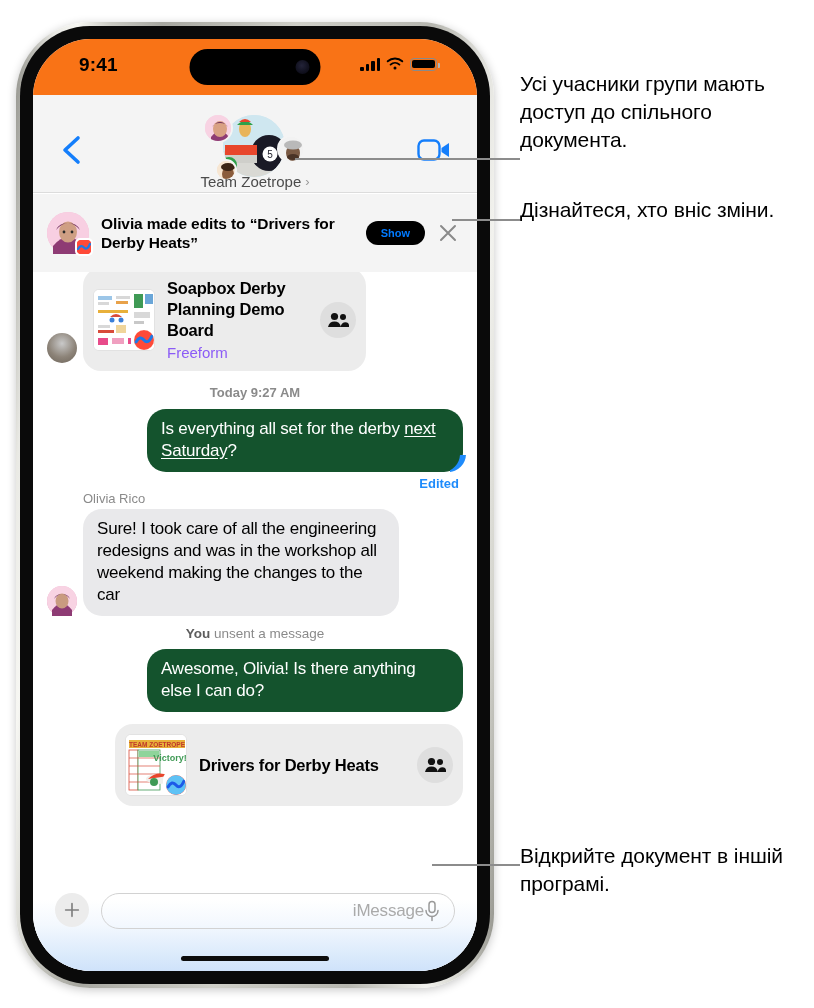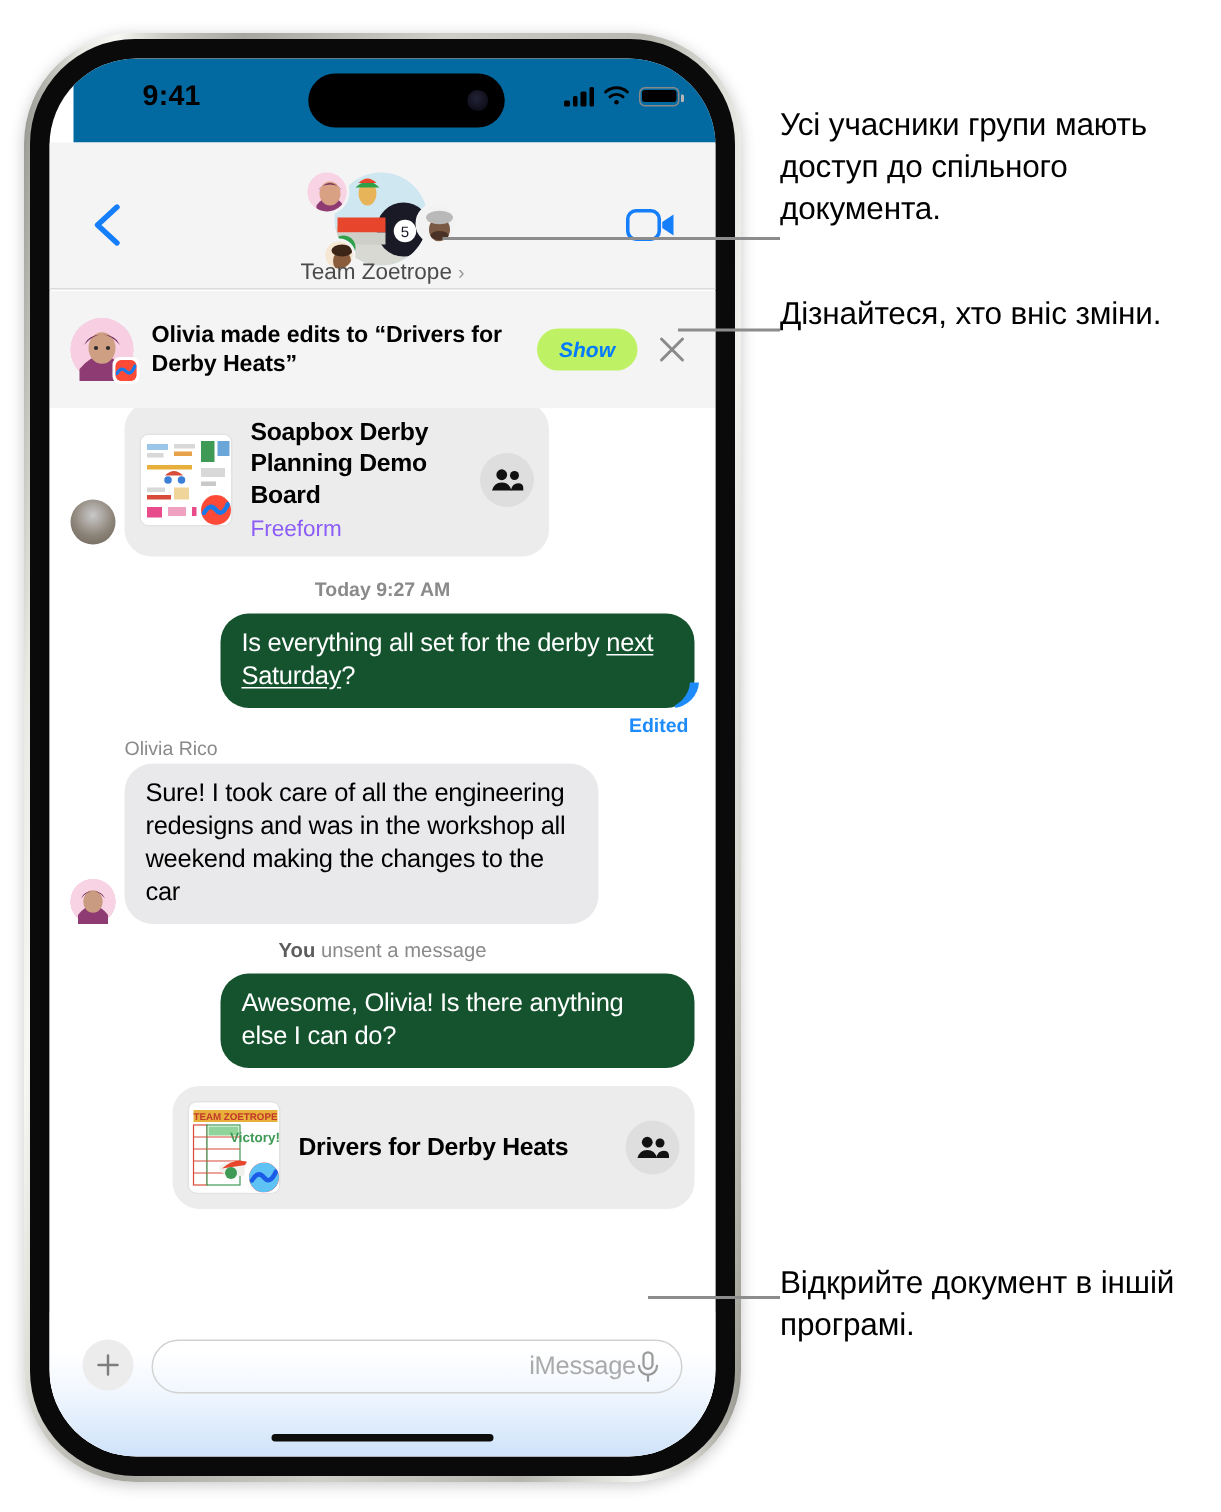--- a/index.html
+++ b/index.html
@@ -39,22 +39,22 @@
     background: linear-gradient(180deg,#b9b9b2,#efefe9 35%,#cfcfc8 70%,#9a9a93);
     border-radius: 2px;
   }
   .btn-silent { left: 13px; top: 146px; width: 4px; height: 30px; }
   .btn-volup  { left: 13px; top: 216px; width: 4px; height: 56px; }
   .btn-voldn  { left: 13px; top: 288px; width: 4px; height: 56px; }
   .btn-power  { right: 13px; top: 250px; width: 4px; height: 88px; }
 
   
   .status-bar {
-    position: absolute; left: 16px; top: 0; width: 100%; height: 56px;
-    background: #0369a1;
+    position: absolute; left: 0; top: 0; width: 100%; height: 56px;
+    background: #f97316;
   }
   .status-time {
     position: absolute; left: 46px; top: 15px;
     font-size: 19px; font-weight: bold; color: #000; letter-spacing: .2px;
   }
   .dynamic-island {
     position: absolute; left: 50%; transform: translateX(-50%);
     top: 10px; width: 131px; height: 36px;
     background: #000; border-radius: 20px;
   }
@@ -138,23 +138,23 @@
     background:radial-gradient(circle at 30% 25%, #ff5a4e 0%, #ff3b2f 40%, #f02c20 100%);
     position:relative; overflow:hidden;
   }
   .notif-text { flex:1; margin-left:12px; min-width:0; }
   .notif-title {
     font-size:15.5px; font-weight:bold; color:#000; line-height:19px;
     letter-spacing:-0.1px;
   }
   .notif-sub { font-size:15px; color:#6e6e6e; line-height:20px; margin-top:1px; }
   .notif-show {
-    flex:0 0 auto; background:#bef264; color:#007aff; font-weight:bold;
-    font-size:14px; border:none; border-radius:15px; padding:6px 15px;
-    cursor:pointer; margin-right:8px;font-style:italic;
+    flex:0 0 auto; background:#000000; color:#007aff; font-weight:bold;
+    font-size:11px; border:none; border-radius:15px; padding:6px 15px;
+    cursor:pointer; margin-right:8px;
   }
   .notif-close {
     flex:0 0 auto; width:30px; height:30px; cursor:pointer;
     display:flex;align-items:center;justify-content:center;
   }
 
   
   .messages {
     position:absolute; left:0; top:233px; width:100%; bottom:0;
     background:#fff; overflow:hidden;

